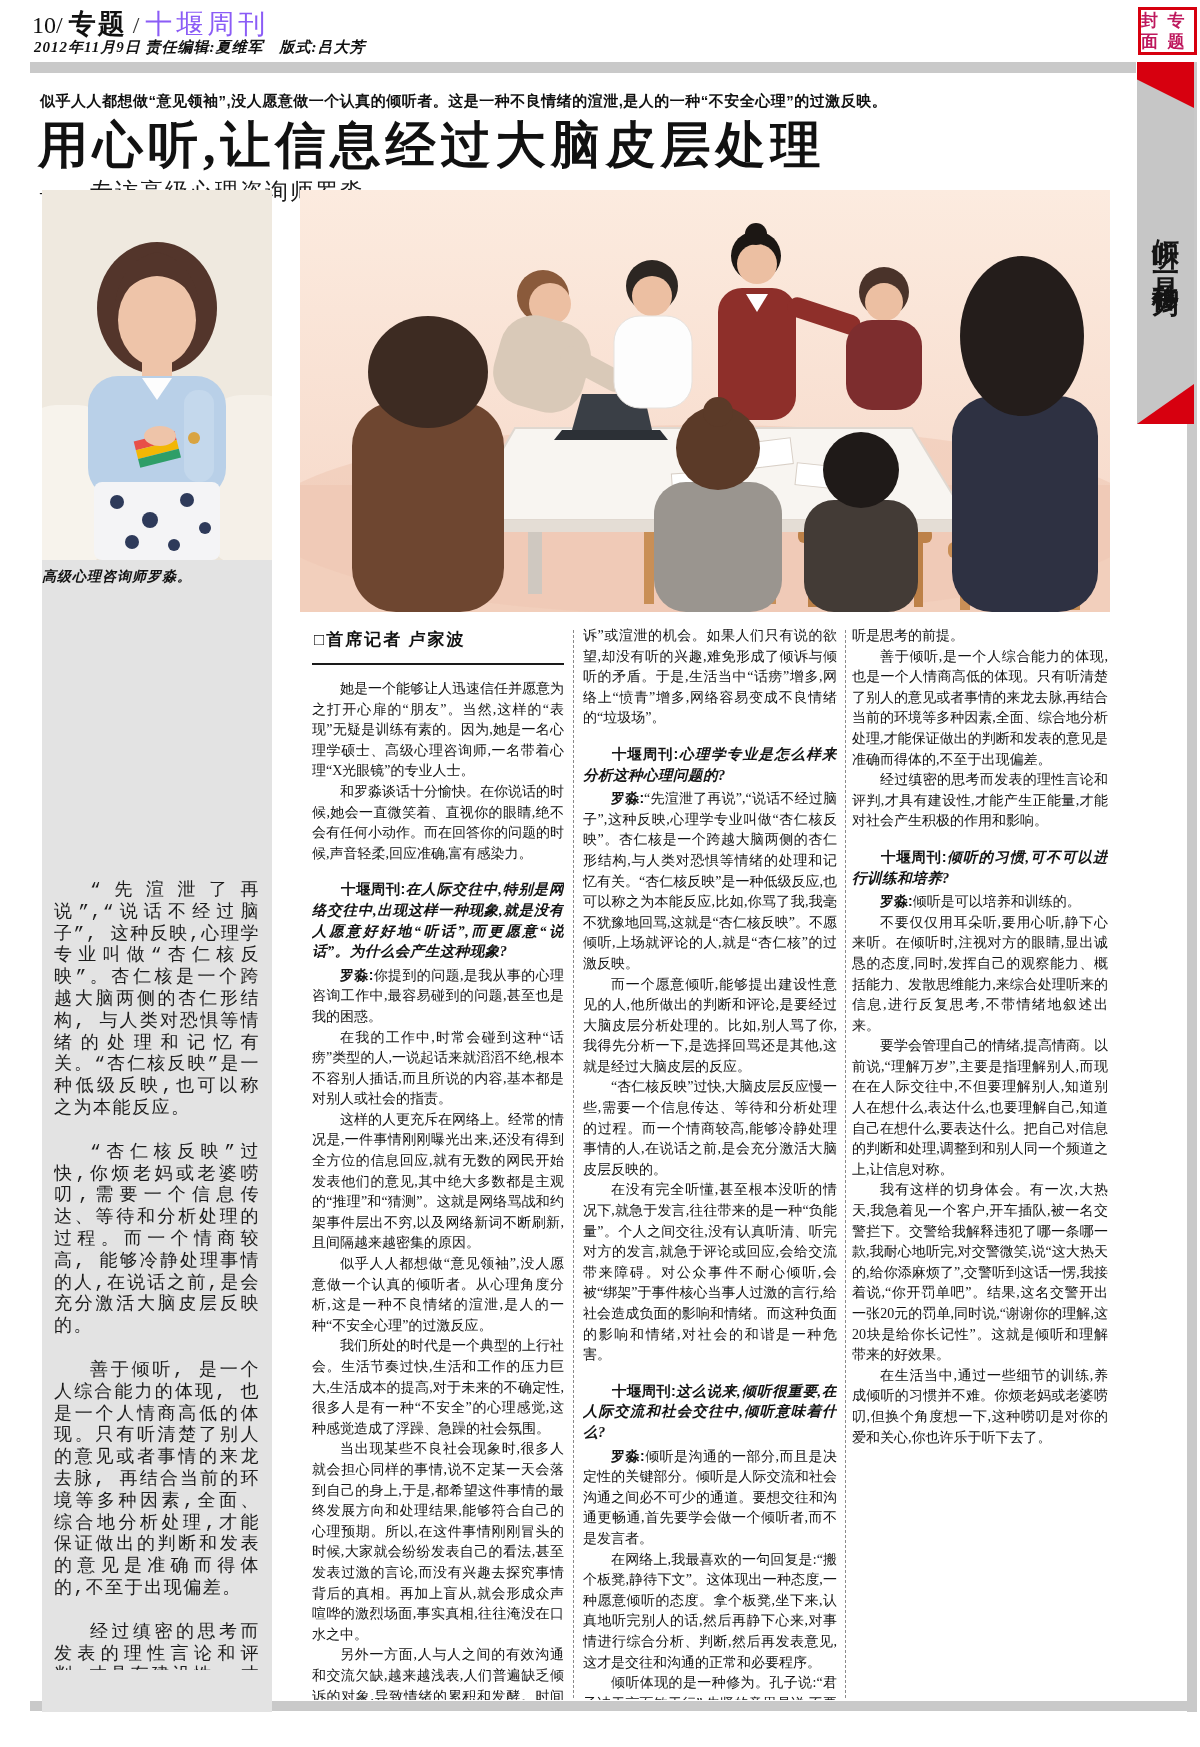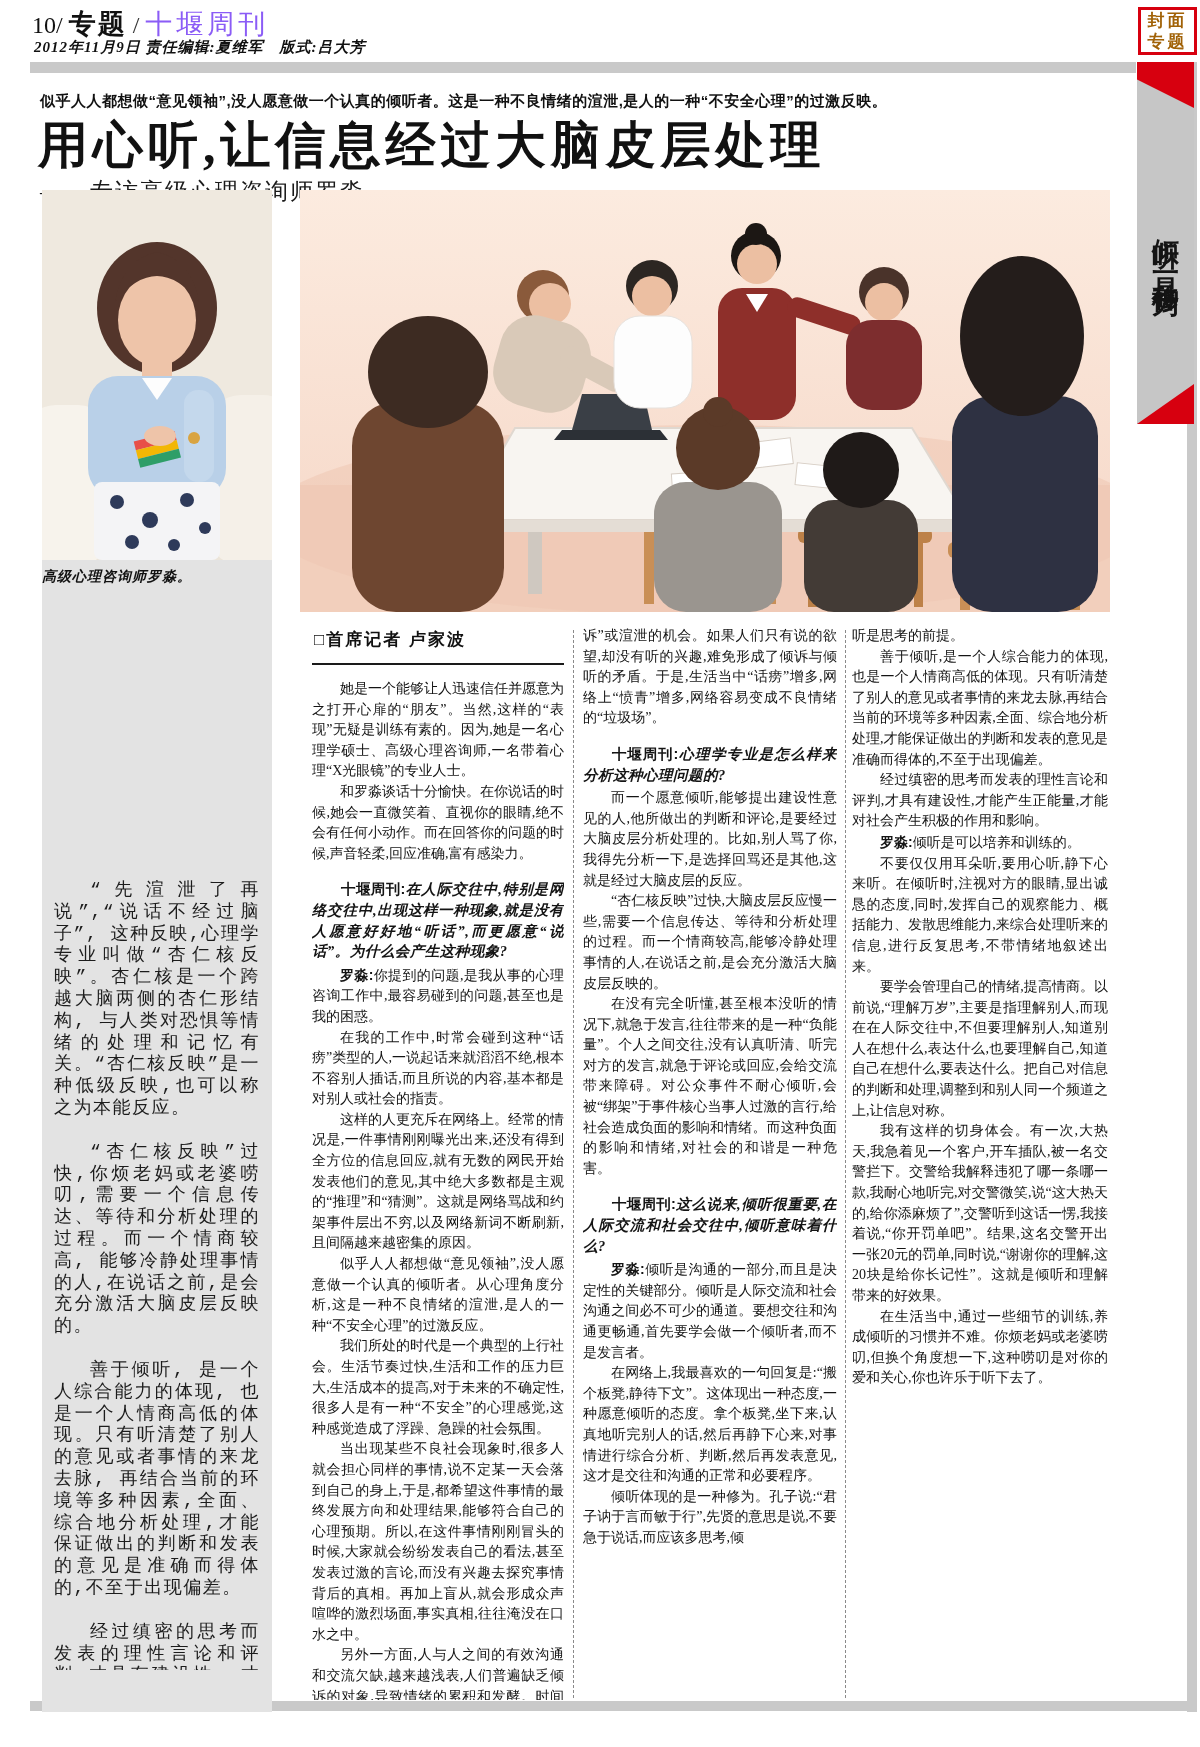--- a/index.html
+++ b/index.html
@@ -20,22 +20,22 @@
 
   
   .graybar{background:#c9c9c9;}
   #topbar{left:30px;top:62px;width:1106px;height:11px;}
   #rightbar{left:1187px;top:62px;width:10px;height:1650px;}
   #bottombar{left:30px;top:1701px;width:1167px;height:10px;}
 
   
   #stamp{
     left:1138px;top:7px;width:53px;height:42px;border:3px solid #d7000f;
-    display:flex;flex-direction:column;align-items:center;justify-content:center;
-    color:#a16207;font-weight:bold;font-size:17px;line-height:21px;letter-spacing:3px;
+    display:flex;flex-direction:row;align-items:center;justify-content:center;
+    color:#be185d;font-weight:bold;font-size:17px;line-height:21px;letter-spacing:3px;
     box-shadow:0 0 0 1px #ffffff inset;
   }
 
   
   #banner{left:1137px;top:62px;width:57px;height:362px;background:#c6c6c6;}
   #banner:before{
     content:"";position:absolute;left:0;top:0;width:100%;height:46px;background:#d7000f;
     clip-path:polygon(0 0,100% 0,100% 100%,0 38%);
   }
   #banner:after{
@@ -70,21 +70,21 @@
 
   
   .col{top:626px;height:1074px;overflow:hidden;}
   #col-1{left:312px;width:252px;}
   #col-2{left:583px;width:254px;}
   #col-3{left:852px;width:256px;}
   .divider{top:630px;height:1068px;width:0;border-left:1px dashed #8a8a8a;}
   #divider-1{left:573px;}
   #divider-2{left:845px;}
 
-  #byline{font-family:Liberation Sans, sans-serif;font-size:17px;font-weight:bold;
+  #byline{font-family:Liberation Serif, serif;font-size:17px;font-weight:bold;
     letter-spacing:2px;border-bottom:2px solid #1a1a1a;padding:2px 0 12px 2px;margin-bottom:14px;}
 
   .blk{margin:0;text-indent:2em;text-align:justify;font-size:14px;line-height:20.6px;color:#141414;}
   .blk-cont{text-indent:0;}
   .blk-q{font-weight:bold;font-style:italic;font-size:14.5px;letter-spacing:0.5px;
     margin-top:15px;margin-bottom:3px;}
   .blk-q .blk-label{font-style:normal;font-family:"Liberation Sans",sans-serif;letter-spacing:0;}
   .blk-a .blk-label{font-weight:bold;font-family:"Liberation Sans",sans-serif;}
 </style>
 </head>
@@ -260,31 +260,33 @@
       <p class="blk blk-p">似乎人人都想做“意见领袖”,没人愿意做一个认真的倾听者。从心理角度分析,这是一种不良情绪的渲泄,是人的一种“不安全心理”的过激反应。</p>
       <p class="blk blk-p">我们所处的时代是一个典型的上行社会。生活节奏过快,生活和工作的压力巨大,生活成本的提高,对于未来的不确定性,很多人是有一种“不安全”的心理感觉,这种感觉造成了浮躁、急躁的社会氛围。</p>
       <p class="blk blk-p">当出现某些不良社会现象时,很多人就会担心同样的事情,说不定某一天会落到自己的身上,于是,都希望这件事情的最终发展方向和处理结果,能够符合自己的心理预期。所以,在这件事情刚刚冒头的时候,大家就会纷纷发表自己的看法,甚至发表过激的言论,而没有兴趣去探究事情背后的真相。再加上盲从,就会形成众声喧哗的激烈场面,事实真相,往往淹没在口水之中。</p>
       <p class="blk blk-p">另外一方面,人与人之间的有效沟通和交流欠缺,越来越浅表,人们普遍缺乏倾诉的对象,导致情绪的累积和发酵。时间长了,就需要一个渲泄的管道。于是,就不愿意放弃任何一个可以“倾</p>
     </div>
 </div>
 <div class="abs divider" id="divider-1"></div>
 <div class="abs col" id="col-2">
     <p class="blk blk-cont">诉”或渲泄的机会。如果人们只有说的欲望,却没有听的兴趣,难免形成了倾诉与倾听的矛盾。于是,生活当中“话痨”增多,网络上“愤青”增多,网络容易变成不良情绪的“垃圾场”。</p>
     <p class="blk blk-q"><span class="blk-label">十堰周刊:</span>心理学专业是怎么样来分析这种心理问题的?</p>
+    <p class="blk blk-a"><span class="blk-label">罗淼:</span>“先渲泄了再说”,“说话不经过脑子”,这种反映,心理学专业叫做“杏仁核反映”。杏仁核是一个跨越大脑两侧的杏仁形结构,与人类对恐惧等情绪的处理和记忆有关。“杏仁核反映”是一种低级反应,也可以称之为本能反应,比如,你骂了我,我毫不犹豫地回骂,这就是“杏仁核反映”。不愿倾听,上场就评论的人,就是“杏仁核”的过激反映。</p>
     <p class="blk blk-p">而一个愿意倾听,能够提出建设性意见的人,他所做出的判断和评论,是要经过大脑皮层分析处理的。比如,别人骂了你,我得先分析一下,是选择回骂还是其他,这就是经过大脑皮层的反应。</p>
     <p class="blk blk-p">“杏仁核反映”过快,大脑皮层反应慢一些,需要一个信息传达、等待和分析处理的过程。而一个情商较高,能够冷静处理事情的人,在说话之前,是会充分激活大脑皮层反映的。</p>
     <p class="blk blk-p">在没有完全听懂,甚至根本没听的情况下,就急于发言,往往带来的是一种“负能量”。个人之间交往,没有认真听清、听完对方的发言,就急于评论或回应,会给交流带来障碍。对公众事件不耐心倾听,会被“绑架”于事件核心当事人过激的言行,给社会造成负面的影响和情绪。而这种负面的影响和情绪,对社会的和谐是一种危害。</p>
     <p class="blk blk-q"><span class="blk-label">十堰周刊:</span>这么说来,倾听很重要,在人际交流和社会交往中,倾听意味着什么?</p>
     <p class="blk blk-a"><span class="blk-label">罗淼:</span>倾听是沟通的一部分,而且是决定性的关键部分。倾听是人际交流和社会沟通之间必不可少的通道。要想交往和沟通更畅通,首先要学会做一个倾听者,而不是发言者。</p>
     <p class="blk blk-p">在网络上,我最喜欢的一句回复是:“搬个板凳,静待下文”。这体现出一种态度,一种愿意倾听的态度。拿个板凳,坐下来,认真地听完别人的话,然后再静下心来,对事情进行综合分析、判断,然后再发表意见,这才是交往和沟通的正常和必要程序。</p>
     <p class="blk blk-p">倾听体现的是一种修为。孔子说:“君子讷于言而敏于行”,先贤的意思是说,不要急于说话,而应该多思考,倾</p>
   </div>
 <div class="abs divider" id="divider-2"></div>
 <div class="abs col" id="col-3">
     <p class="blk blk-cont">听是思考的前提。</p>
     <p class="blk blk-p">善于倾听,是一个人综合能力的体现,也是一个人情商高低的体现。只有听清楚了别人的意见或者事情的来龙去脉,再结合当前的环境等多种因素,全面、综合地分析处理,才能保证做出的判断和发表的意见是准确而得体的,不至于出现偏差。</p>
     <p class="blk blk-p">经过缜密的思考而发表的理性言论和评判,才具有建设性,才能产生正能量,才能对社会产生积极的作用和影响。</p>
+    <p class="blk blk-q"><span class="blk-label">十堰周刊:</span>倾听的习惯,可不可以进行训练和培养?</p>
     <p class="blk blk-a"><span class="blk-label">罗淼:</span>倾听是可以培养和训练的。</p>
     <p class="blk blk-p">不要仅仅用耳朵听,要用心听,静下心来听。在倾听时,注视对方的眼睛,显出诚恳的态度,同时,发挥自己的观察能力、概括能力、发散思维能力,来综合处理听来的信息,进行反复思考,不带情绪地叙述出来。</p>
     <p class="blk blk-p">要学会管理自己的情绪,提高情商。以前说,“理解万岁”,主要是指理解别人,而现在在人际交往中,不但要理解别人,知道别人在想什么,表达什么,也要理解自己,知道自己在想什么,要表达什么。把自己对信息的判断和处理,调整到和别人同一个频道之上,让信息对称。</p>
     <p class="blk blk-p">我有这样的切身体会。有一次,大热天,我急着见一个客户,开车插队,被一名交警拦下。交警给我解释违犯了哪一条哪一款,我耐心地听完,对交警微笑,说“这大热天的,给你添麻烦了”,交警听到这话一愣,我接着说,“你开罚单吧”。结果,这名交警开出一张20元的罚单,同时说,“谢谢你的理解,这20块是给你长记性”。这就是倾听和理解带来的好效果。</p>
     <p class="blk blk-p">在生活当中,通过一些细节的训练,养成倾听的习惯并不难。你烦老妈或老婆唠叨,但换个角度想一下,这种唠叨是对你的爱和关心,你也许乐于听下去了。</p>
   </div>
 
 </body></html>

